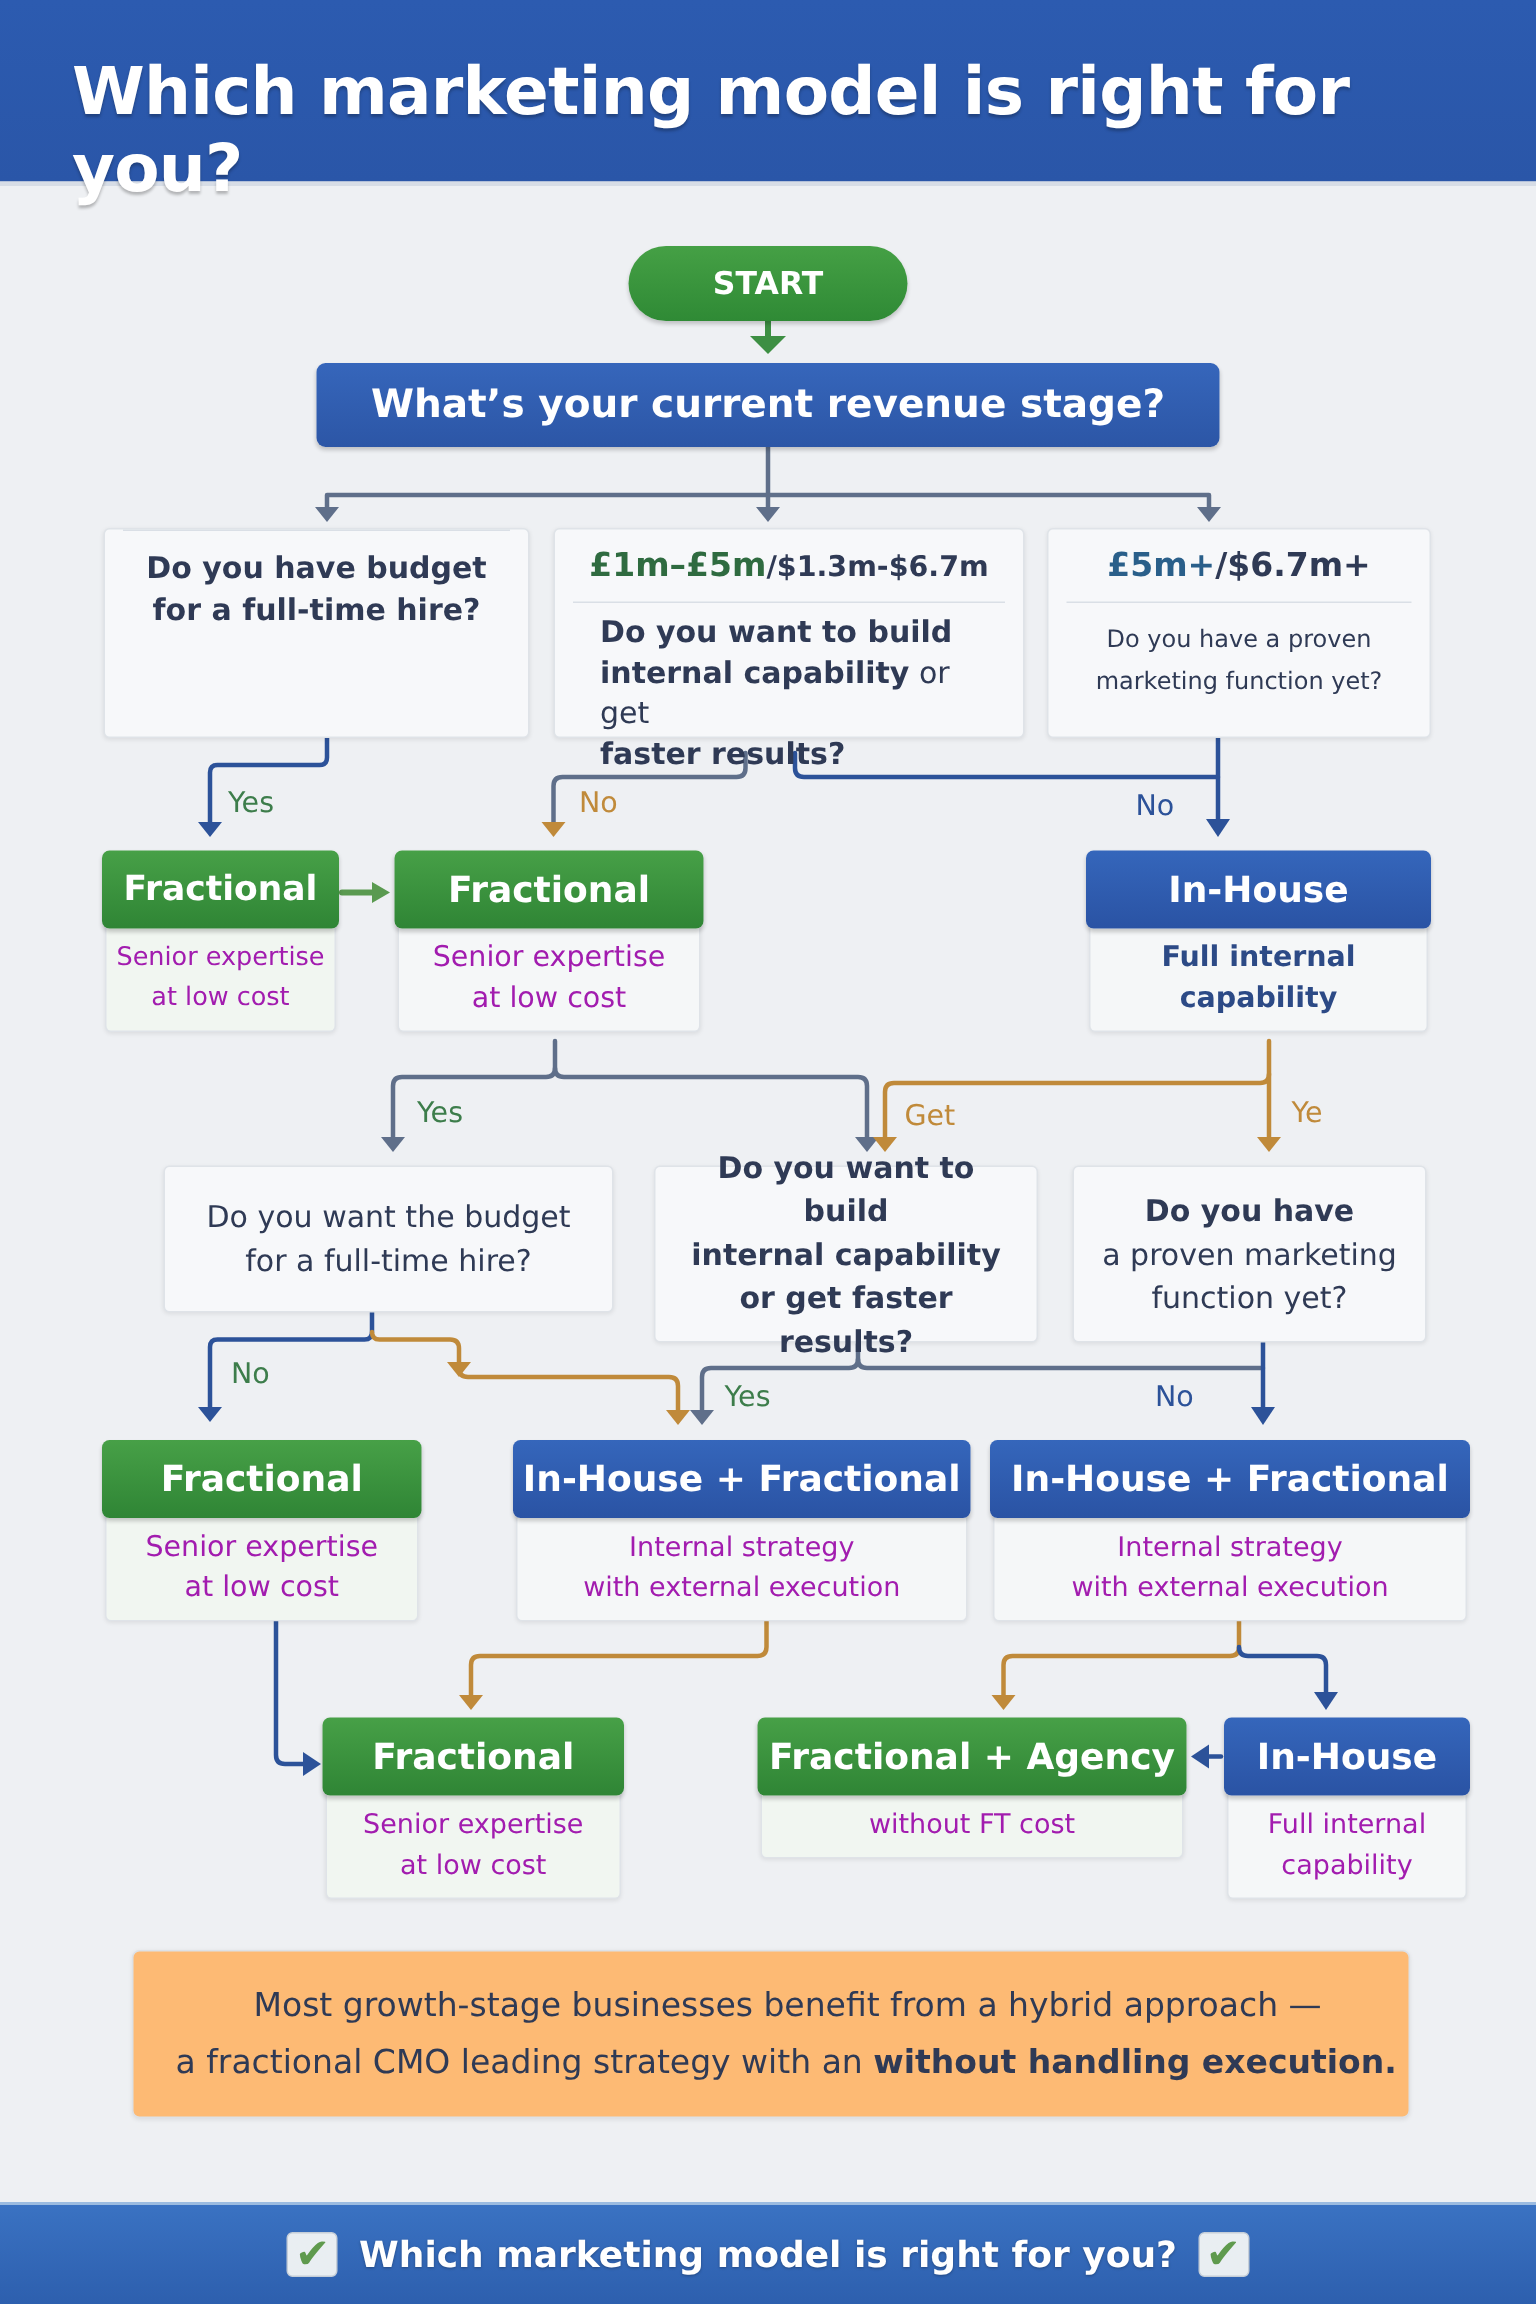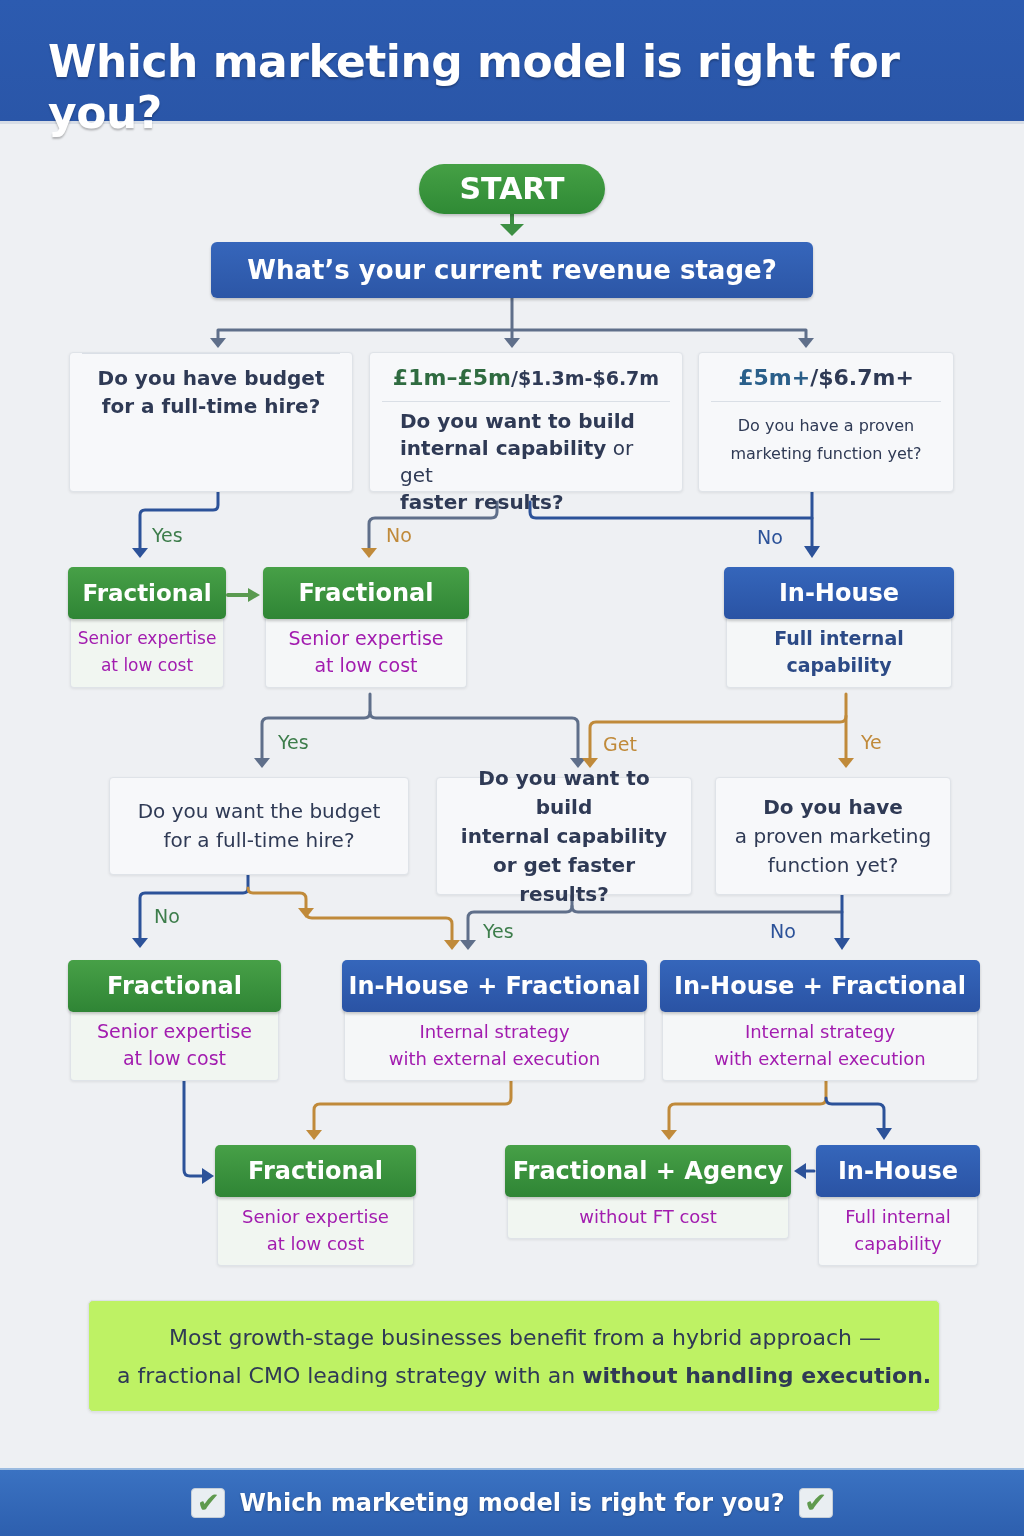--- a/index.html
+++ b/index.html
@@ -32,21 +32,21 @@
     width: 34px; height: 30px; background: #e9eef2; border-radius: 4px;
     border: 1px solid #c5ced8; position: relative;
     display: flex; align-items: center; justify-content: center;
     color: #5f9a4e; font-size: 28px; font-weight: bold; line-height: 1;
   }
   svg.lines { position: absolute; left: 0; top: 0; width: 1024px; height: 1536px; pointer-events: none; }
 
   .start {
     position: absolute; left: 419px; top: 164px; width: 186px; height: 50px;
     border-radius: 25px; background: linear-gradient(180deg, #45a045, #2f8a35);
-    color: #fff; font-size: 30px; font-weight: bold; text-align: center; line-height: 50px;
+    color: #fff; font-size: 21px; font-weight: bold; text-align: center; line-height: 50px;
     box-shadow: 0 2px 3px rgba(0,0,0,0.2);
   }
   .qbar {
     position: absolute; left: 211px; top: 242px; width: 602px; height: 56px;
     border-radius: 6px; background: linear-gradient(180deg, #3666bb, #2c56a6);
     color: #fff; font-size: 26px; font-weight: bold; text-align: center; line-height: 56px;
     box-shadow: 0 2px 3px rgba(0,0,0,0.2);
   }
   .card {
     position: absolute; background: #f7f8fa; border: 1px solid #dfe3e8;
@@ -76,21 +76,21 @@
   .nb.greenish { background: #f1f6f1; }
   .nb.strong { font-weight: bold; color: #2c4a86; }
 
   .lbl { position: absolute; font-size: 19px; font-weight: normal; }
   .lbl.green { color: #3d7d4b; }
   .lbl.gold { color: #c08a3a; }
   .lbl.blue { color: #2c5299; }
 
   .note {
     position: absolute; left: 88px; top: 1300px; width: 852px; height: 112px;
-    background: #bef264; border: 1px solid #dde1e6; border-radius: 5px;
+    background: #fdba74; border: 1px solid #dde1e6; border-radius: 5px;
     box-shadow: 0 1px 3px rgba(0,0,0,0.08);
     font-size: 22px; line-height: 38px; color: #2f3a55;
   }
   .note .l1 { position: absolute; left: 80px; top: 18px; }
   .note .l2 { position: absolute; left: 28px; top: 56px; }
   .note b { font-weight: bold; }
 </style>
 </head>
 <body>
 

